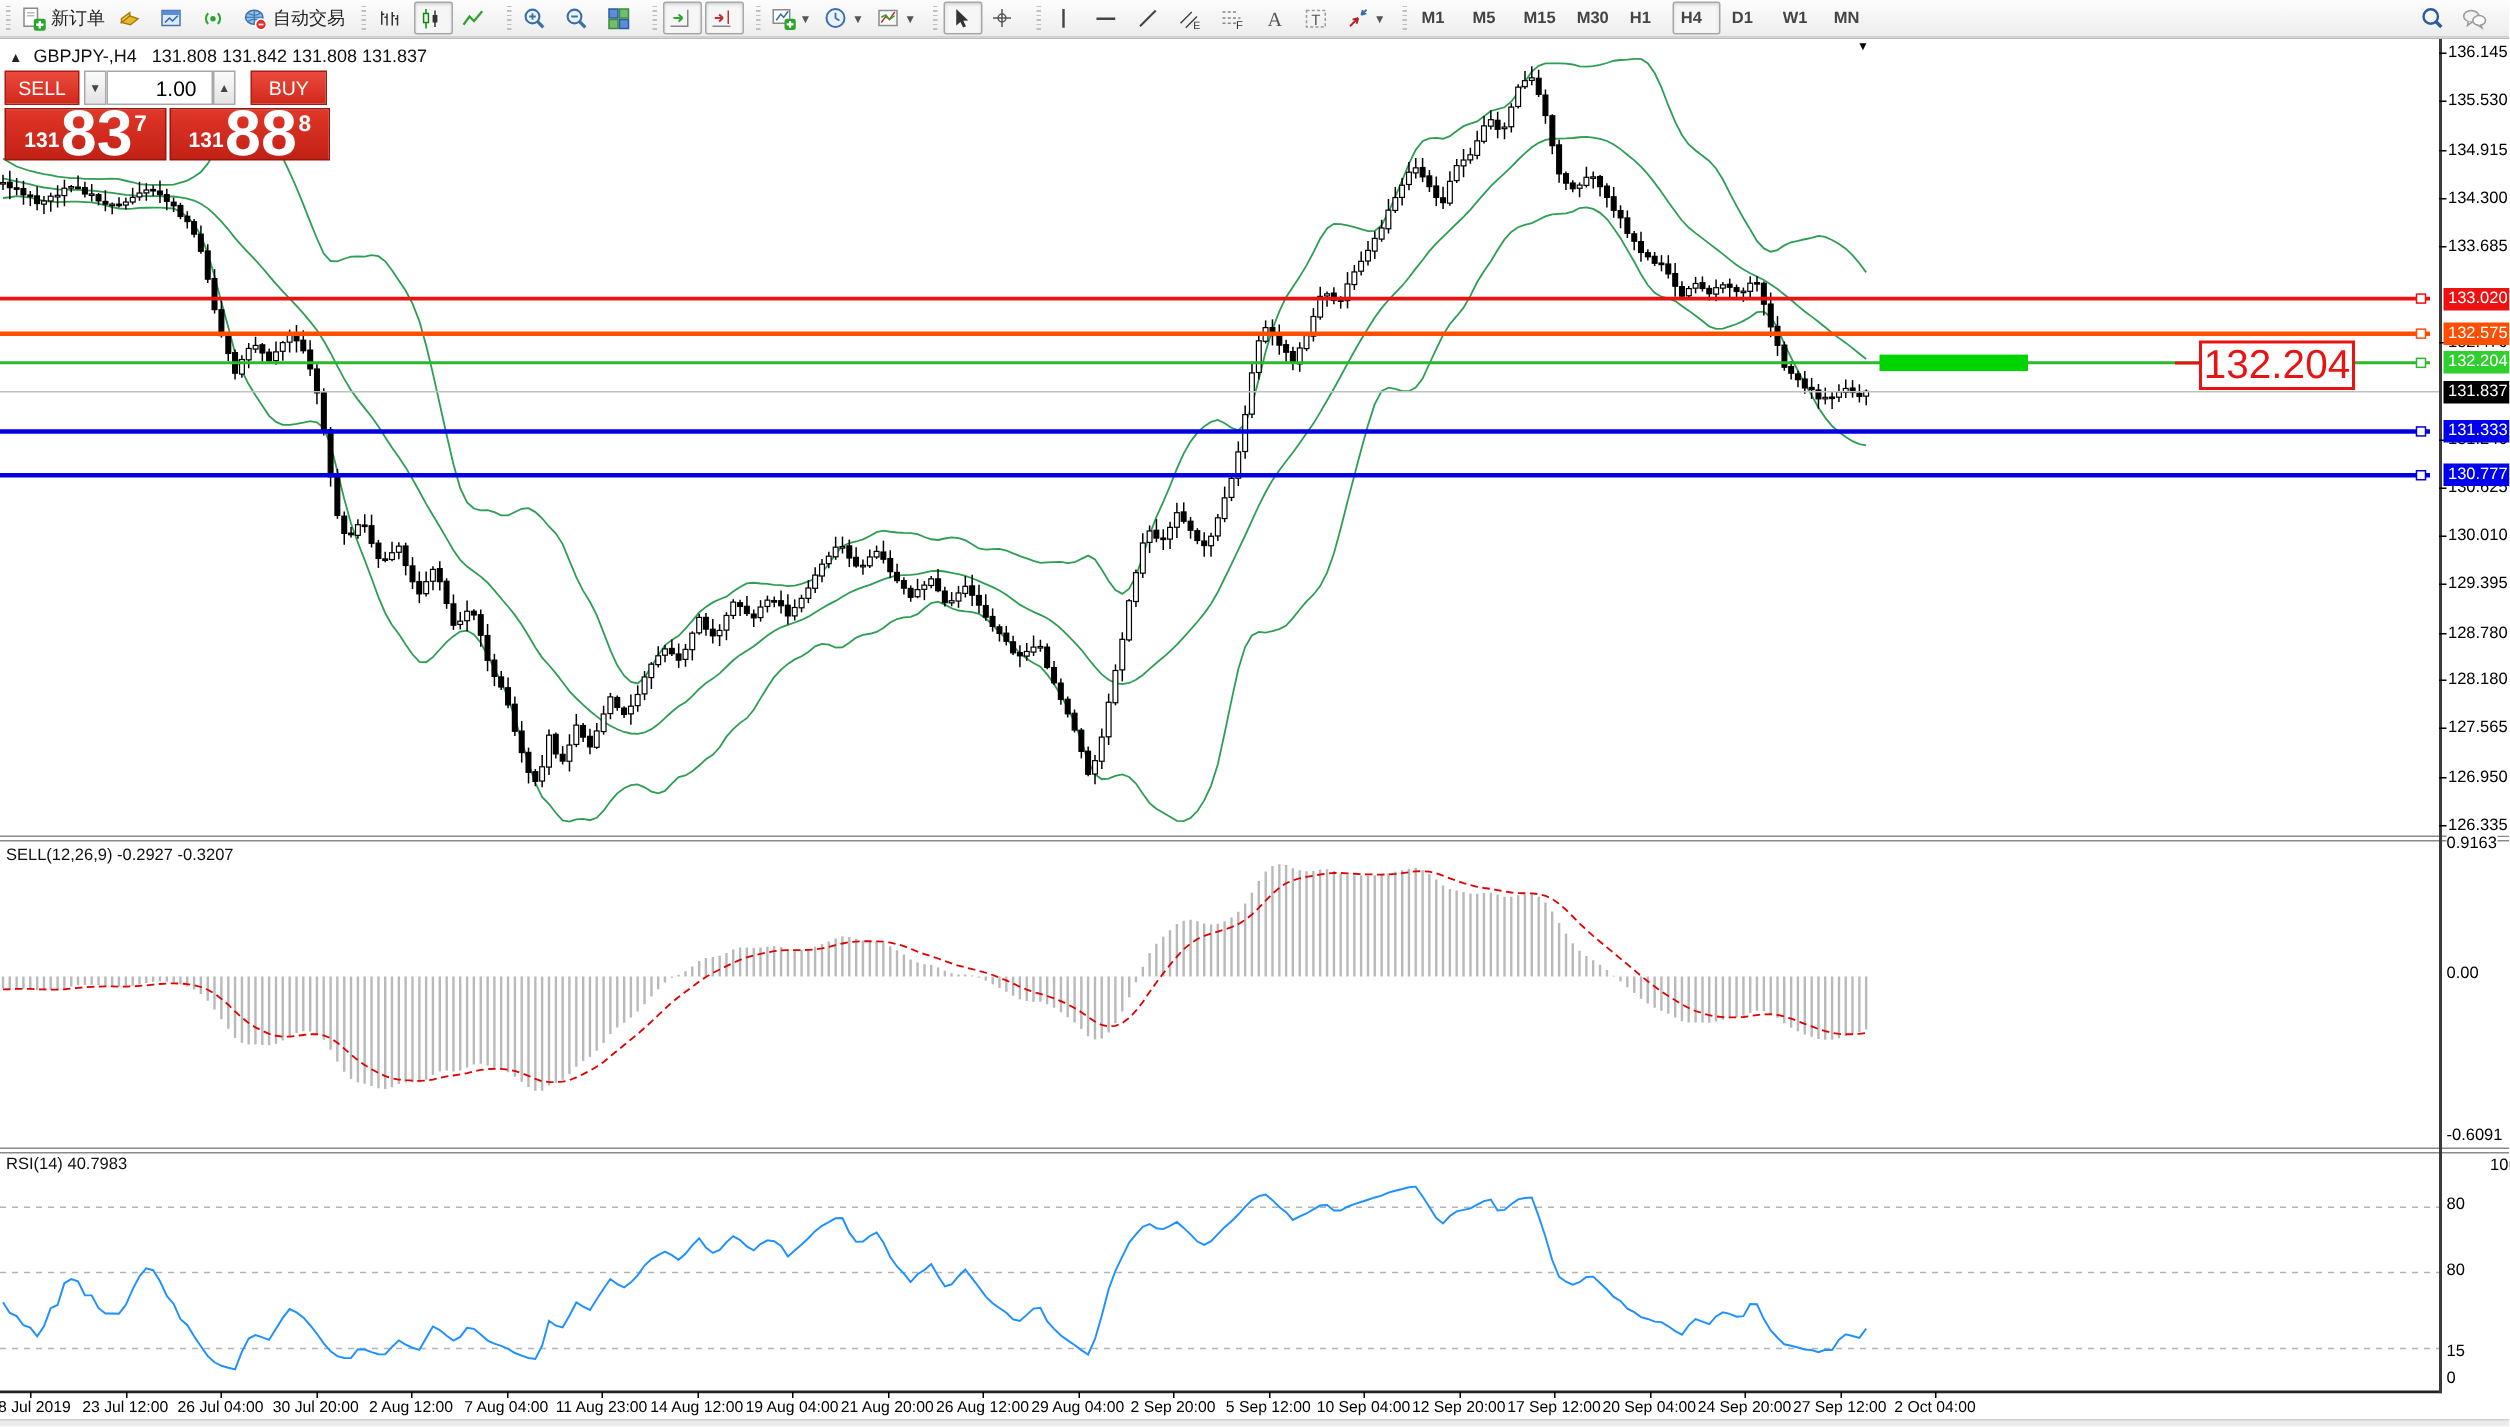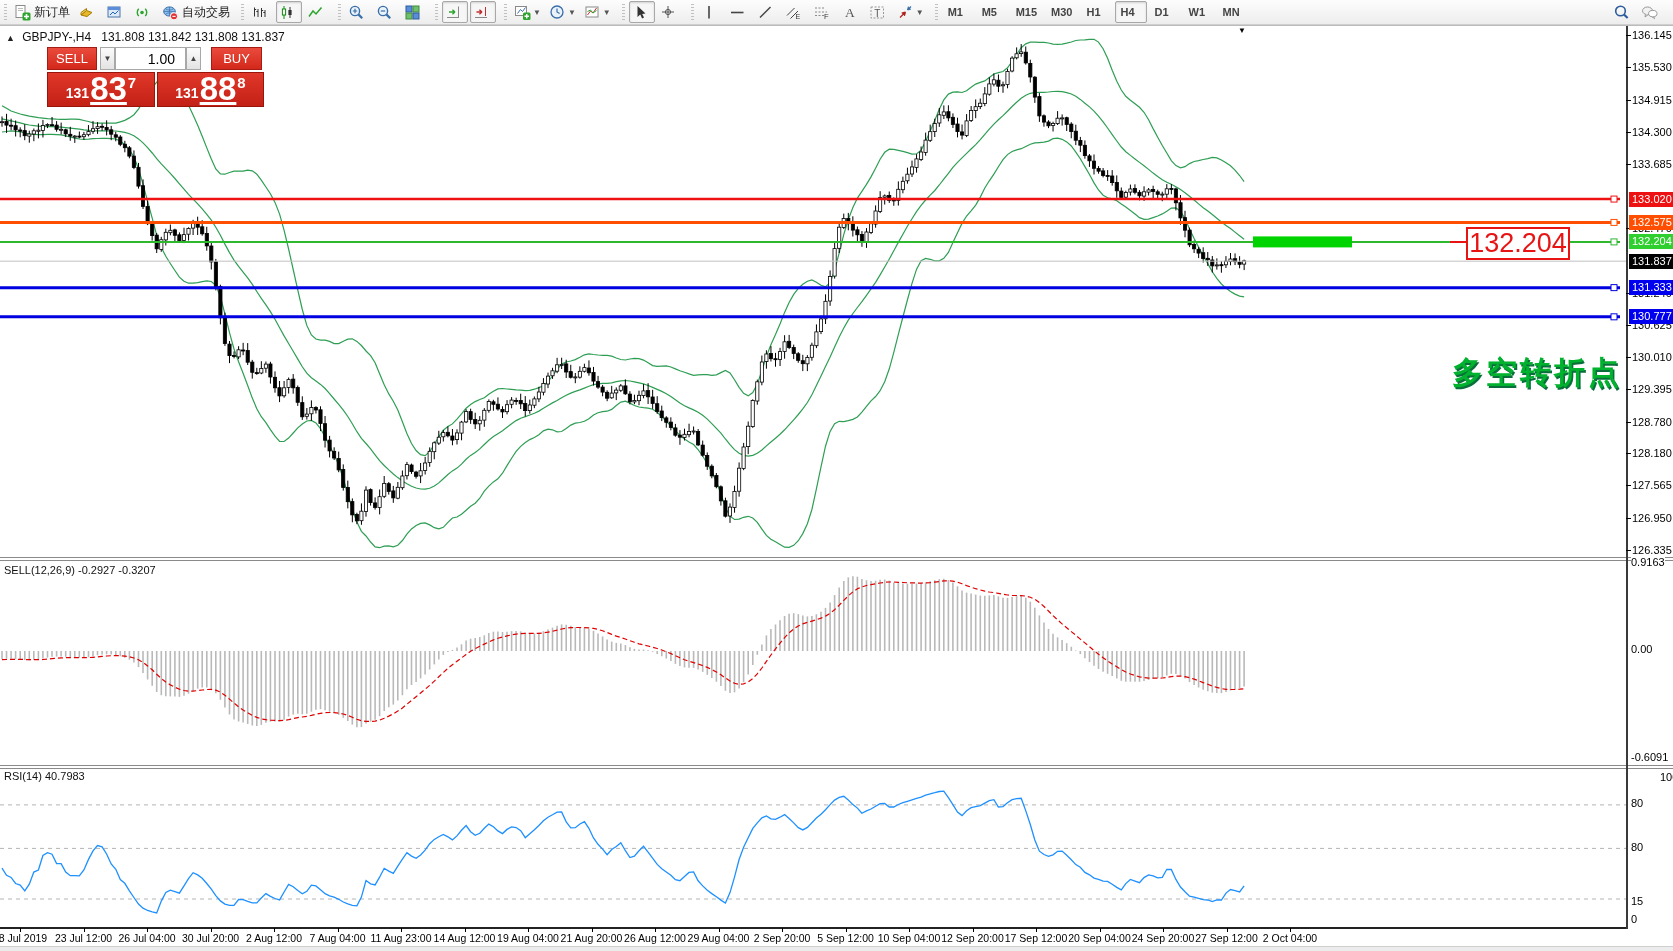--- a/index.html
+++ b/index.html
@@ -26,31 +26,31 @@
   .sep{position:absolute;left:0;width:1673px;height:4px;background:#fff;
        border-top:1px solid #8a8a8a;border-bottom:1px solid #8a8a8a;box-sizing:border-box;z-index:8;}
   #axis-vline{position:absolute;left:1626px;top:26px;width:2px;height:903px;background:#3a3a3a;z-index:9;}
   #rsi-bottom-border{position:absolute;left:0;top:927px;width:1628px;height:2px;background:#222;z-index:9;}
   #bottom-strip{position:absolute;left:0;top:946px;width:1673px;height:5px;background:#ececec;border-top:1px solid #cfcfcf;}
   svg.panel{position:absolute;left:0;background:#fff;}
   
   #symbol-line{position:absolute;left:6px;top:30px;font-size:12px;color:#111;z-index:20;}
   #symbol-line .tri{font-size:9px;margin-right:4px;color:#222;}
   
-  .ock{position:absolute;z-index:25;margin-left:44px;}
+  .ock{position:absolute;z-index:25;}
   .red-btn{background:linear-gradient(#ea4b3c,#d3281c);color:#fff;border:1px solid #a81b12;
            display:flex;align-items:center;justify-content:center;font-size:13px;box-sizing:border-box;}
   .spin-btn{background:linear-gradient(#fbfbfb,#e3e3e3);border:1px solid #a8a8a8;color:#444;
             display:flex;align-items:center;justify-content:center;font-size:8px;box-sizing:border-box;}
   #vol-field{background:#fff;border:1px solid #a8a8a8;font-size:14px;color:#000;
              display:flex;align-items:center;justify-content:flex-end;padding-right:10px;box-sizing:border-box;}
   .price-box{background:linear-gradient(#e0382a,#c32015);border:1px solid #99150c;color:#fff;
              display:flex;align-items:flex-end;justify-content:center;box-sizing:border-box;padding-bottom:2px;}
   .price-box .base{font-size:14px;font-weight:bold;margin-bottom:3px;}
-  .price-box .big{font-size:33px;font-weight:bold;line-height:30px;margin:0 1px;text-decoration:underline;}
+  .price-box .big{font-size:43px;font-weight:bold;line-height:30px;margin:0 1px;}
   .price-box .sup{font-size:15px;font-weight:bold;margin-bottom:13px;}
   
   .ytick{position:absolute;left:1632px;width:44px;height:13px;font-size:11px;color:#000;
          line-height:13px;z-index:10;background:#fff;}
   .ytickmark{position:absolute;left:1626px;width:5px;height:1px;background:#000;z-index:10;}
   .ychip{position:absolute;left:1629px;width:45px;height:15px;font-size:11px;line-height:15px;
          text-align:left;padding-left:3px;z-index:12;color:#fff;}
   .iscale{position:absolute;left:1631px;font-size:11px;color:#000;z-index:10;background:#fff;height:13px;line-height:13px;}
   
   .ind-label{position:absolute;left:4px;font-size:11px;color:#111;z-index:15;background:transparent;}
@@ -1192,21 +1192,20 @@
   <div id="rsi-bottom-border"></div>
   <div id="axis-vline"></div>
 
   <div class="ind-label" style="top:564px;">
     <span>SELL(12,26,9)</span>&nbsp;<span>-0.2927 -0.3207</span>
   </div>
   <div class="ind-label" style="top:770px;">
     <span>RSI(14)</span>&nbsp;<span>40.7983</span>
   </div>
 
-  <div id="annotation-cn">多空转折点</div>
   <div id="price-tag-connector"></div>
   <div id="price-tag">132.204</div>
   <div id="shift-marker">▼</div>
 
   <div id="price-axis">
       <div class="ytickmark" style="top: 35px;"></div>
       <div class="ytick" style="top: 29px;">136.145</div>
       <div class="ytickmark" style="top: 67.2875px;"></div>
       <div class="ytick" style="top: 61.2875px;">135.530</div>
       <div class="ytickmark" style="top: 99.575px;"></div>

